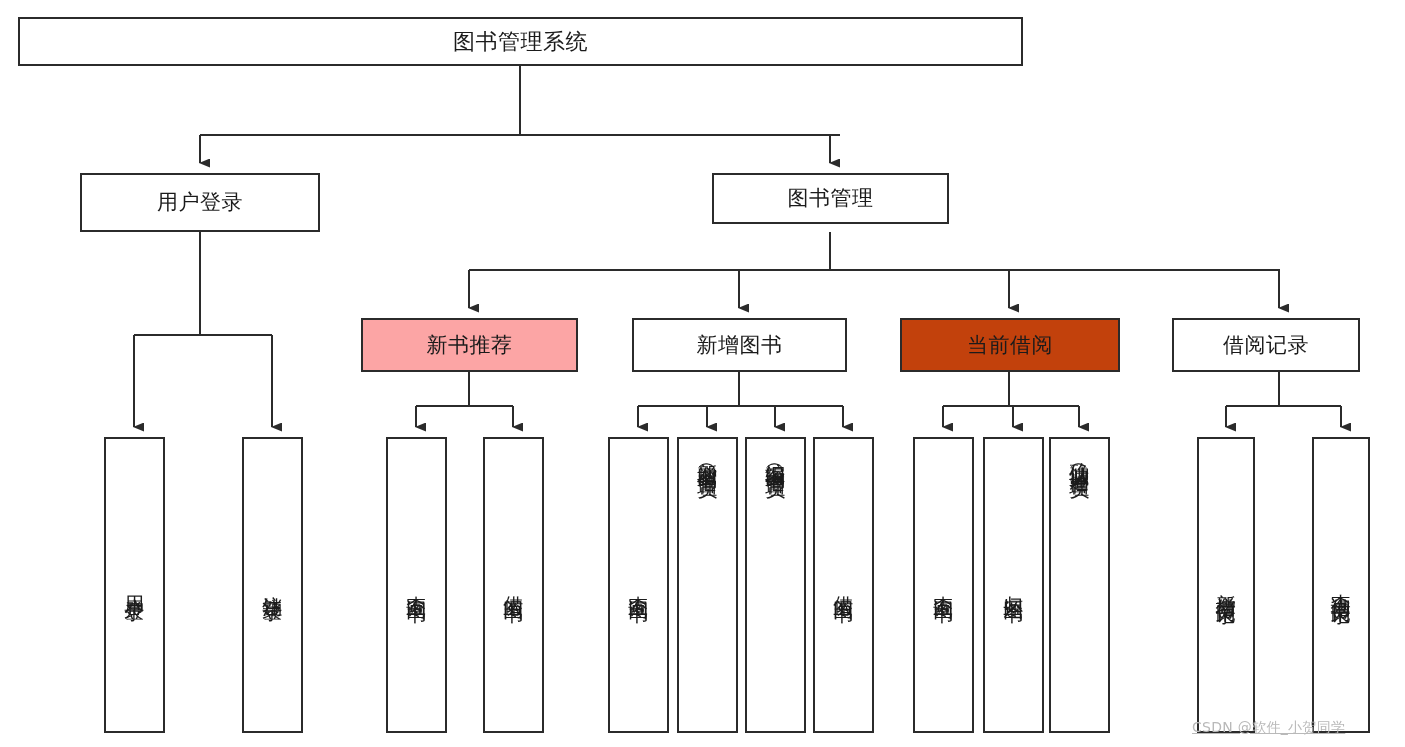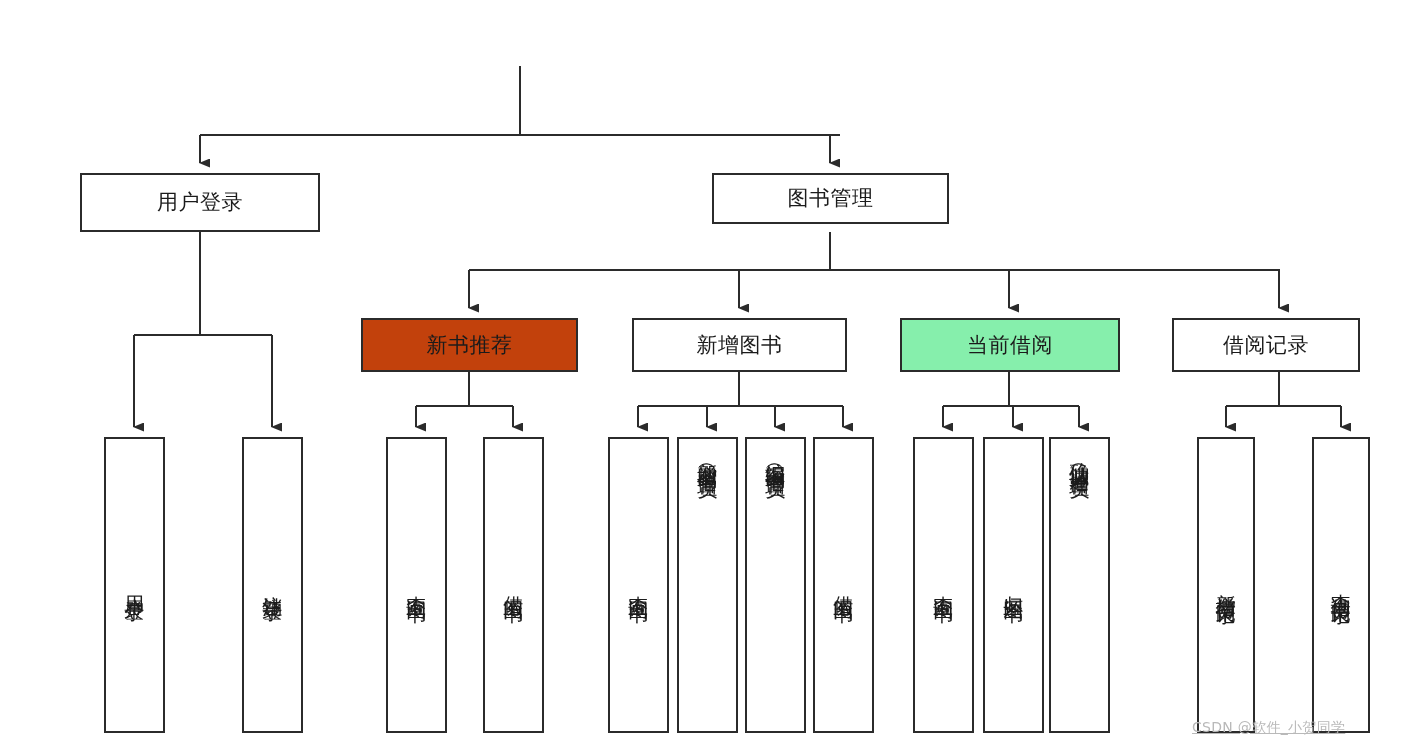--- a/index.html
+++ b/index.html
@@ -126,35 +126,38 @@
       <path d="M 1013,406 L 1013,427" marker-end="url(#arrowhead)"></path>
       <path d="M 1079,406 L 1079,427" marker-end="url(#arrowhead)"></path>
 
       <path d="M 1279,372 L 1279,406"></path>
       <path d="M 1226,406 L 1341,406"></path>
       <path d="M 1226,406 L 1226,427" marker-end="url(#arrowhead)"></path>
       <path d="M 1341,406 L 1341,427" marker-end="url(#arrowhead)"></path>
     </g>
   </svg>
 
+  <div class="node horizontal root" style="left: 18px; top: 17px; width: 1005px; height: 49px; border-color: rgb(43, 43, 43); background: rgb(255, 255, 255); color: rgb(27, 27, 27);">
+    <span class="node-label">图书管理系统</span>
+  </div>
 
   <div class="node horizontal" style="left: 80px; top: 173px; width: 240px; height: 59px; border-color: rgb(43, 43, 43); background: rgb(255, 255, 255); color: rgb(27, 27, 27);">
     <span class="node-label">用户登录</span>
   </div>
   <div class="node horizontal" style="left: 712px; top: 173px; width: 237px; height: 51px; border-color: rgb(43, 43, 43); background: rgb(255, 255, 255); color: rgb(27, 27, 27);">
     <span class="node-label">图书管理</span>
   </div>
 
-  <div class="node horizontal" style="left: 361px; top: 318px; width: 217px; height: 54px; border-color: rgb(43, 43, 43); background: #c2410c; color: rgb(27, 27, 27);">
+  <div class="node horizontal" style="left: 361px; top: 318px; width: 217px; height: 54px; border-color: rgb(43, 43, 43); background: #fca5a5; color: rgb(27, 27, 27);">
     <span class="node-label">新书推荐</span>
   </div>
   <div class="node horizontal" style="left: 632px; top: 318px; width: 215px; height: 54px; border-color: rgb(43, 43, 43); background: rgb(255, 255, 255); color: rgb(27, 27, 27);">
     <span class="node-label">新增图书</span>
   </div>
-  <div class="node horizontal" style="left: 900px; top: 318px; width: 220px; height: 54px; border-color: rgb(43, 43, 43); background: #86efac; color: rgb(27, 27, 27);">
+  <div class="node horizontal" style="left: 900px; top: 318px; width: 220px; height: 54px; border-color: rgb(43, 43, 43); background: #c2410c; color: rgb(27, 27, 27);">
     <span class="node-label">当前借阅</span>
   </div>
   <div class="node horizontal" style="left: 1172px; top: 318px; width: 188px; height: 54px; border-color: rgb(43, 43, 43); background: rgb(255, 255, 255); color: rgb(27, 27, 27);">
     <span class="node-label">借阅记录</span>
   </div>
 
   <div class="node vertical centered" style="left: 104px; top: 437px; width: 61px; height: 296px; border-color: rgb(43, 43, 43); background: rgb(255, 255, 255); color: rgb(27, 27, 27);">
     <span class="node-label">用户登录</span>
   </div>
   <div class="node vertical centered" style="left: 242px; top: 437px; width: 61px; height: 296px; border-color: rgb(43, 43, 43); background: rgb(255, 255, 255); color: rgb(27, 27, 27);">

